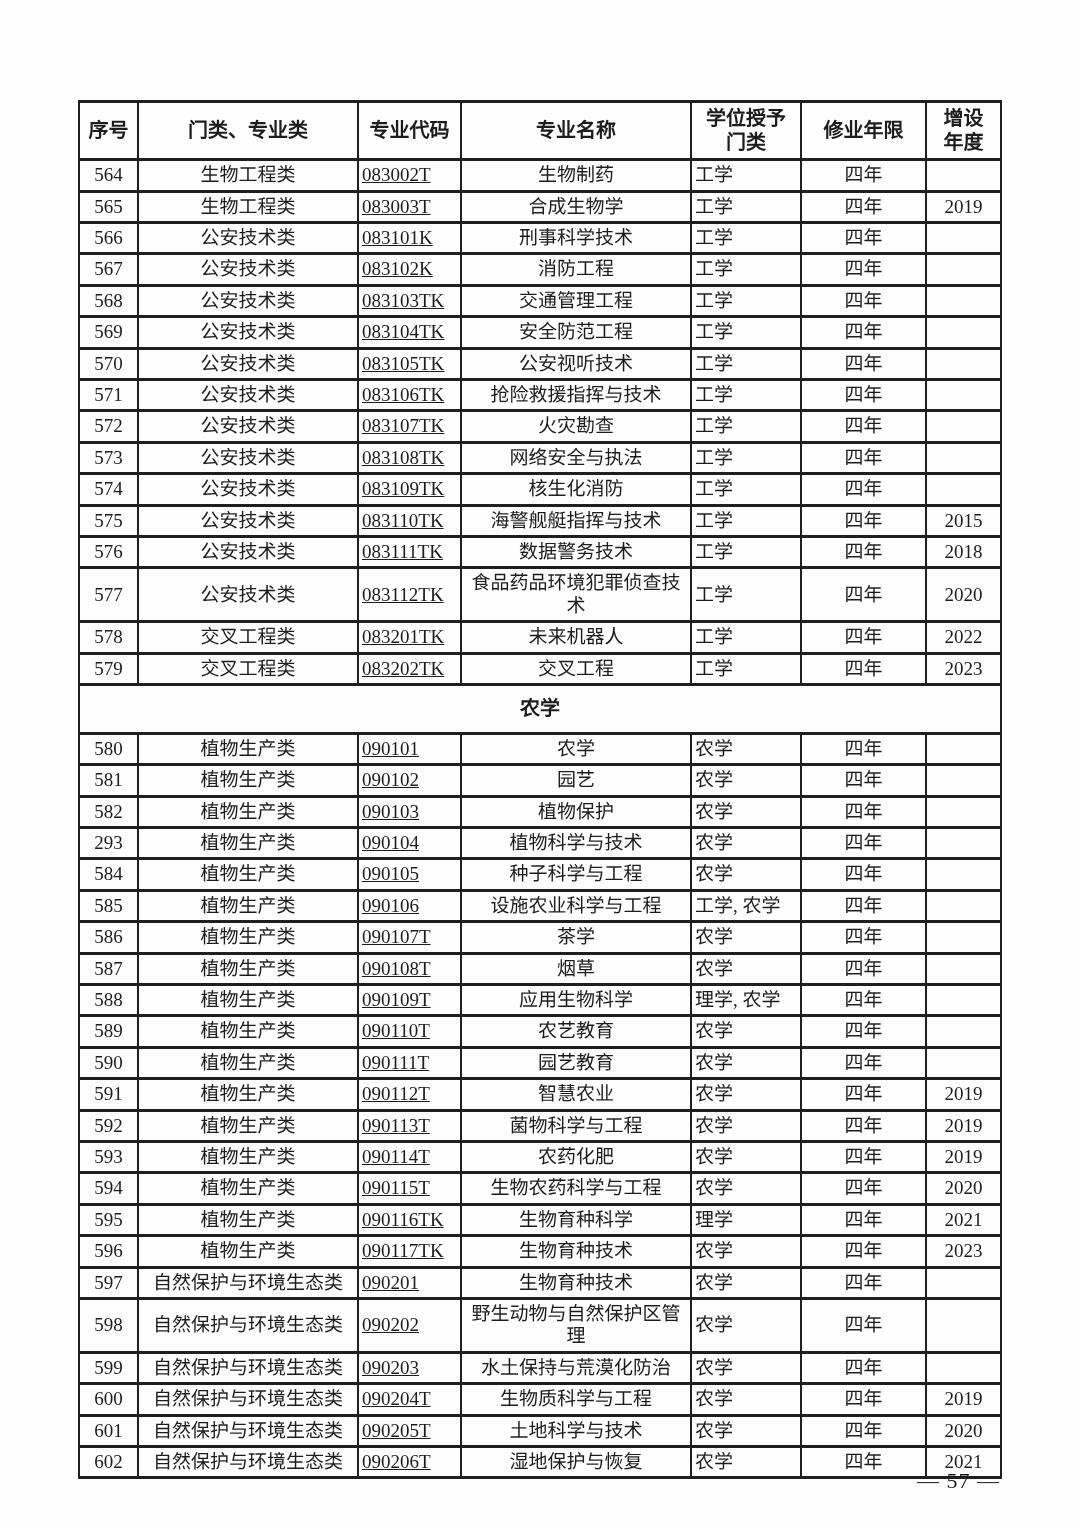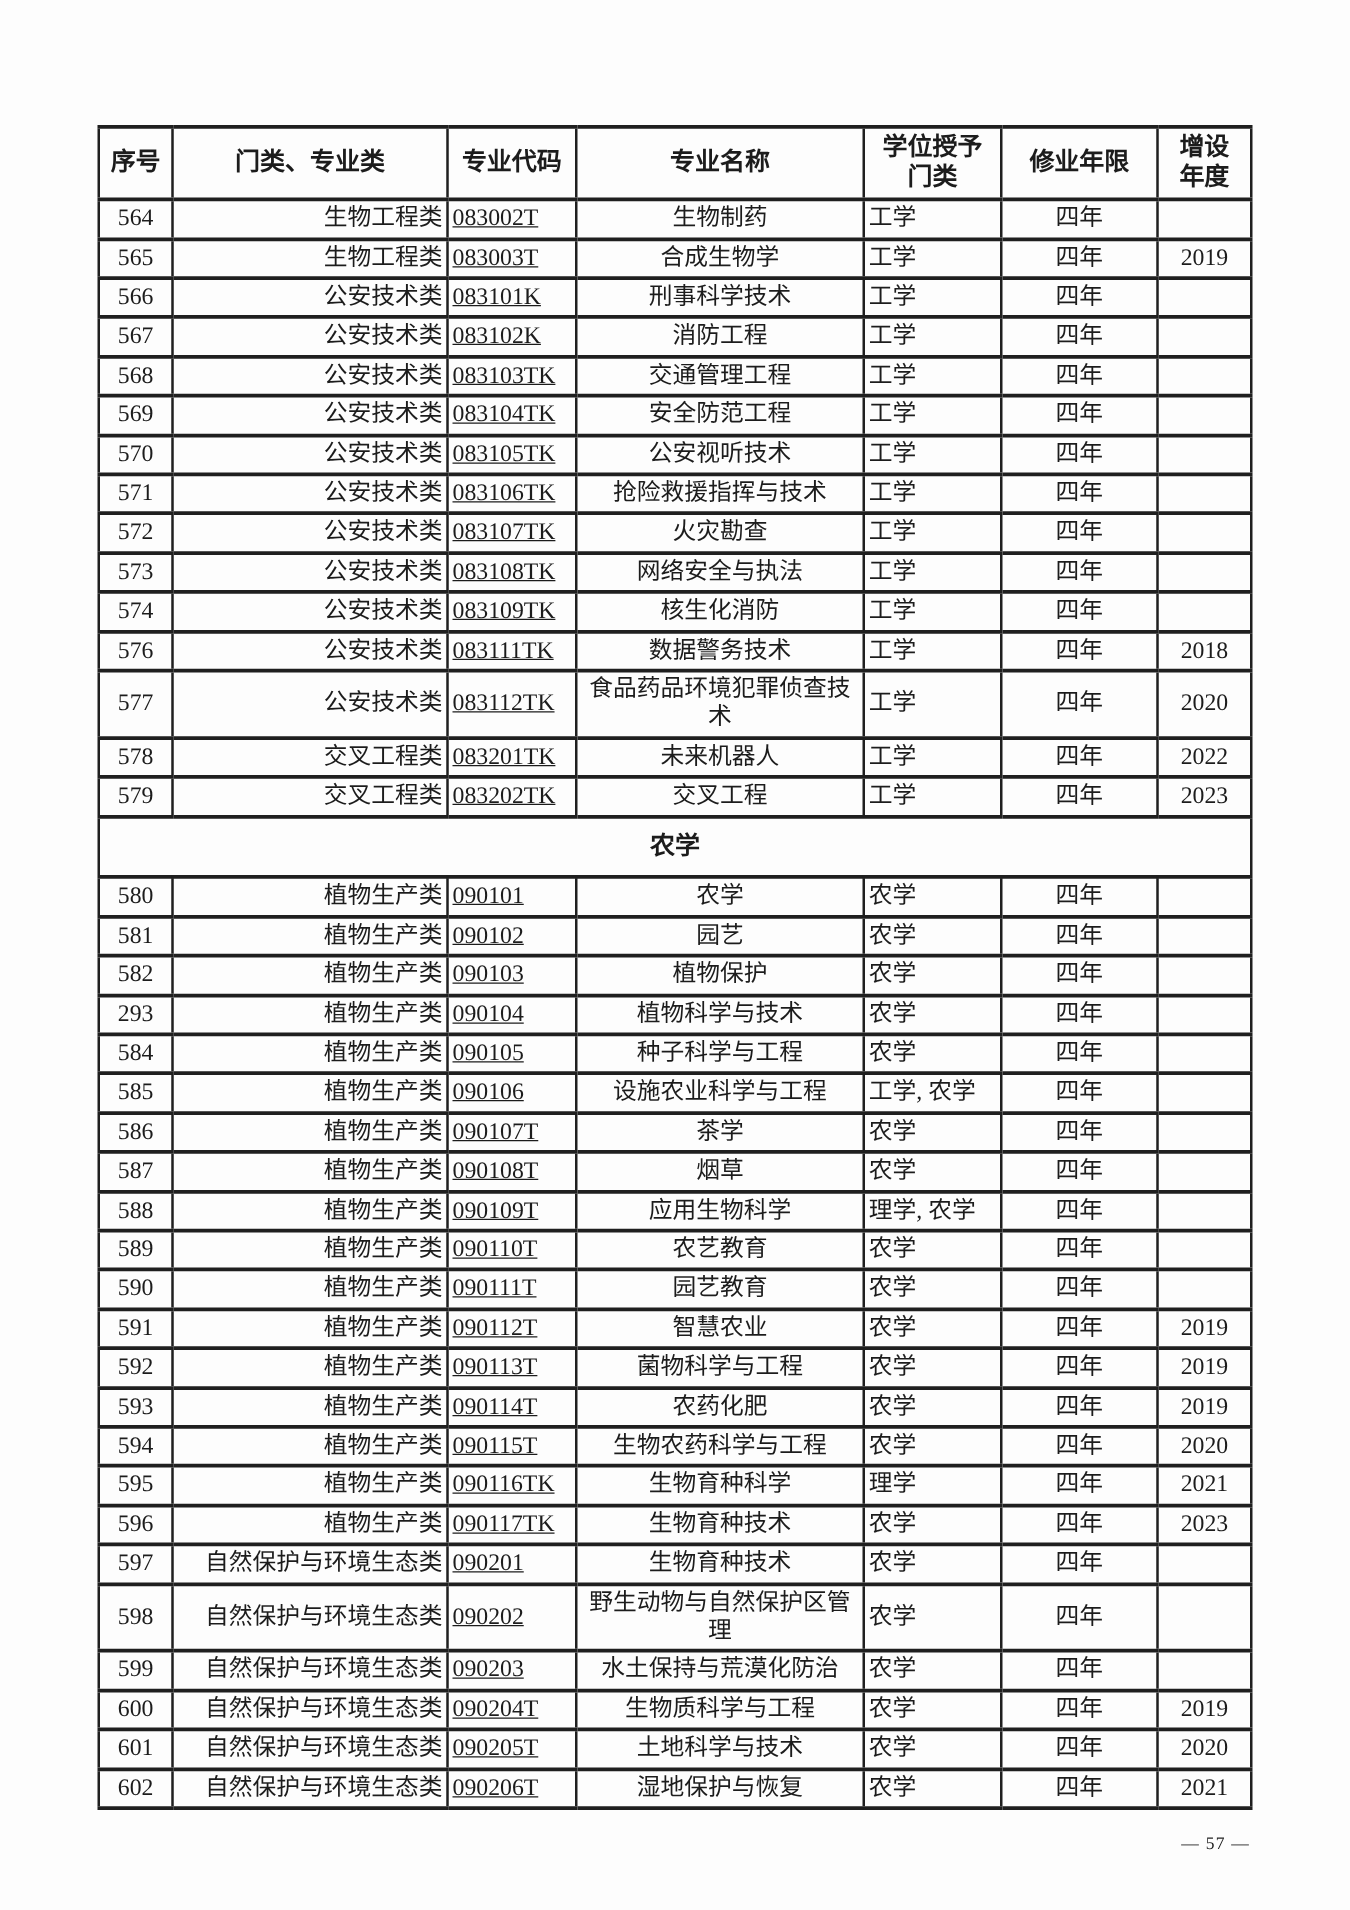--- a/index.html
+++ b/index.html
@@ -41,37 +41,37 @@
   }
   table.majors th {
     font-weight: bold;
     text-align: center;
     font-size: 20px;
     white-space: pre-line;
     padding: 4px 2px;
     vertical-align: middle;
   }
   td.c-no     { text-align: center; }
-  td.c-cat    { text-align: right; padding-left: 5px; }
+  td.c-cat    { text-align: center; padding-left: 5px; }
   td.c-code   { text-align: left; padding-left: 5px; text-decoration: underline; }
   td.c-name   { text-align: center; padding-left: 6px; }
   td.c-deg    { }
   td.c-years  { text-align: center; }
   td.c-added  { text-align: center; }
   tr.section-row td {
     text-align: center;
     font-weight: bold;
     font-size: 20px;
     padding: 11px 0;
   }
   .footer {
     position: absolute;
     top: 1468px;
     right: 80px;
-    font-size: 14px;
+    font-size: 22px;
     color: #1c1c1c;
     letter-spacing: 1px;
   }
 </style>
 </head>
 <body>
 
 <div class="page">
 
   <table class="majors">
@@ -191,20 +191,29 @@
         <tr>
           <td class="c-no">574</td>
           <td class="c-cat">公安技术类</td>
           <td class="c-code">083109TK</td>
           <td class="c-name">核生化消防</td>
           <td class="c-deg">工学</td>
           <td class="c-years">四年</td>
           <td class="c-added"></td>
         </tr>
         <tr>
+          <td class="c-no">575</td>
+          <td class="c-cat">公安技术类</td>
+          <td class="c-code">083110TK</td>
+          <td class="c-name">海警舰艇指挥与技术</td>
+          <td class="c-deg">工学</td>
+          <td class="c-years">四年</td>
+          <td class="c-added">2015</td>
+        </tr>
+        <tr>
           <td class="c-no">576</td>
           <td class="c-cat">公安技术类</td>
           <td class="c-code">083111TK</td>
           <td class="c-name">数据警务技术</td>
           <td class="c-deg">工学</td>
           <td class="c-years">四年</td>
           <td class="c-added">2018</td>
         </tr>
         <tr>
           <td class="c-no">577</td>

